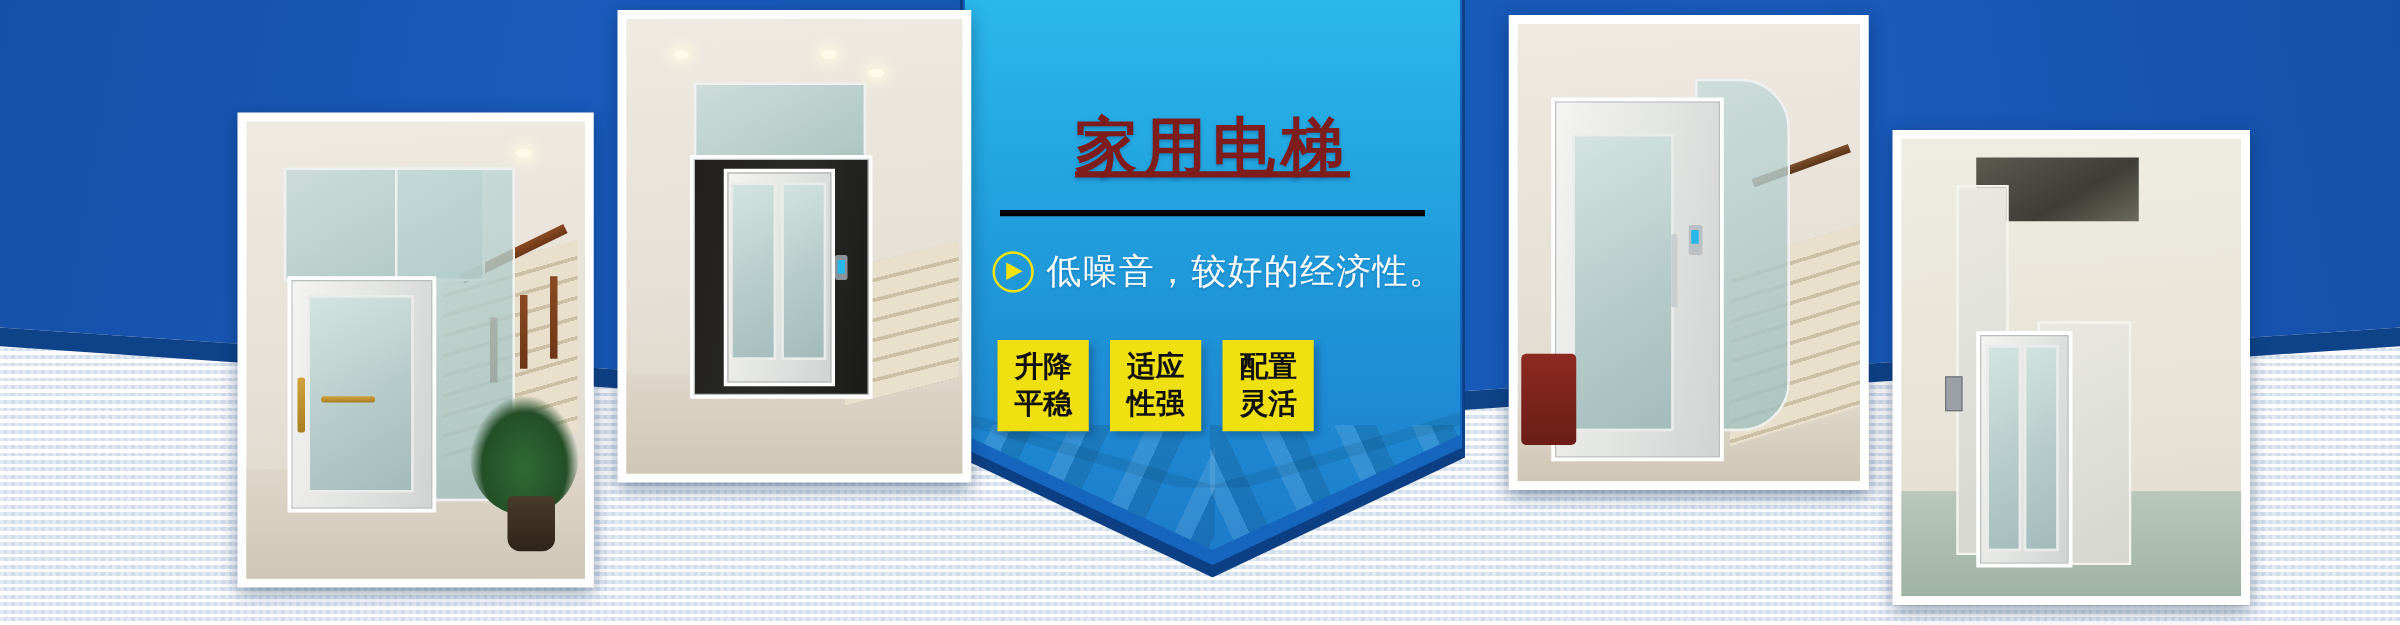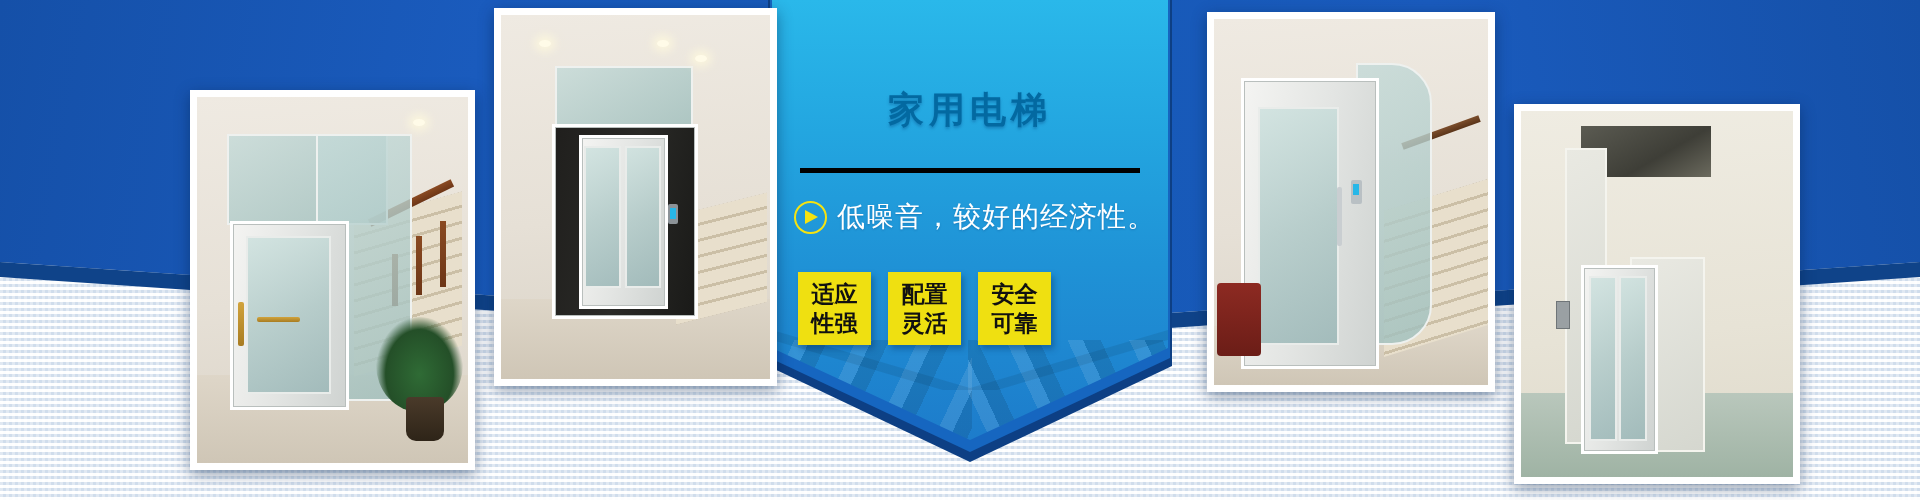--- a/index.html
+++ b/index.html
@@ -127,26 +127,27 @@
   .text-block {
     position: absolute;
     left: 772px; top: 0;
     width: 396px; height: 440px;
   }
   .title {
     position: absolute;
     left: 0; right: 0;
     top: 92px;
     text-align: center;
-    color: #0369a1;
-    font-size: 36px;
+    color: #7f1d1d;
+    font-size: 50px;
     font-weight: bold;
     letter-spacing: 5px;
     line-height: 1;
     text-shadow: 0 2px 3px rgba(0,60,120,0.35);
+    text-decoration: underline;
   }
   .divider {
     position: absolute;
     left: 28px;
     top: 168px;
     width: 340px;
     height: 5px;
     background: #000000;
   }
   .sub-row {
@@ -403,27 +404,27 @@
 
   <div class="text-block">
     <div class="title">家用电梯</div>
     <div class="divider"></div>
     <div class="sub-row">
       <span class="arrow-icon"></span>
       <span class="sub-text">低噪音，较好的经济性。</span>
     </div>
     <div class="badges">
       <div class="badge">
+        <span>升降</span>
+        <span>平稳</span>
+      </div>
+      <div class="badge">
         <span>适应</span>
         <span>性强</span>
       </div>
       <div class="badge">
         <span>配置</span>
         <span>灵活</span>
       </div>
-      <div class="badge">
-        <span>安全</span>
-        <span>可靠</span>
-      </div>
     </div>
   </div>
 
 </div>
 
 </body></html>

